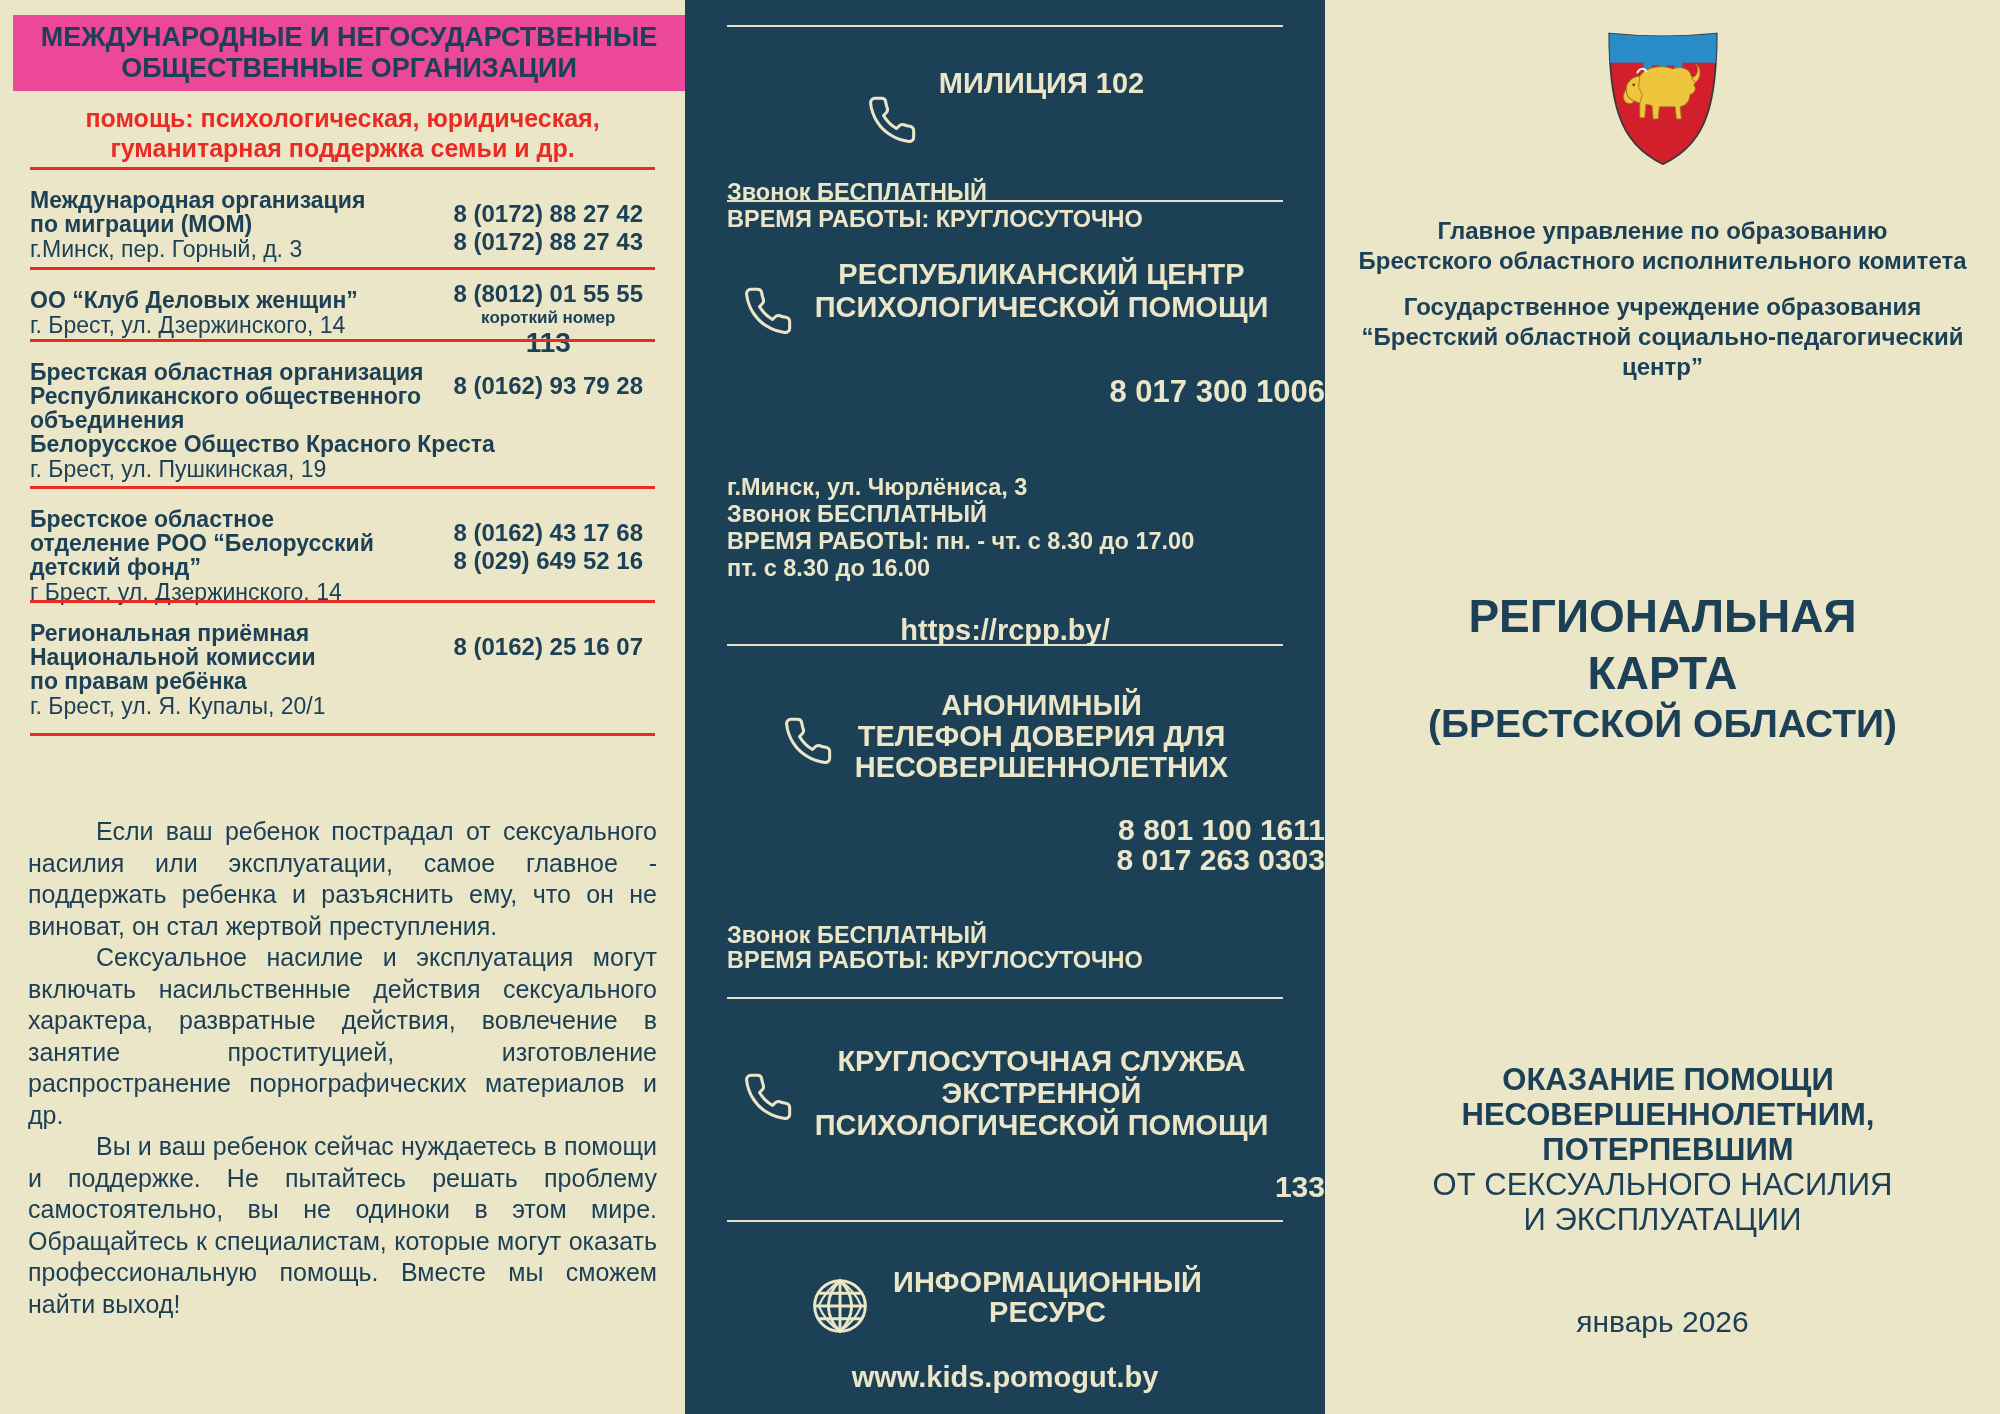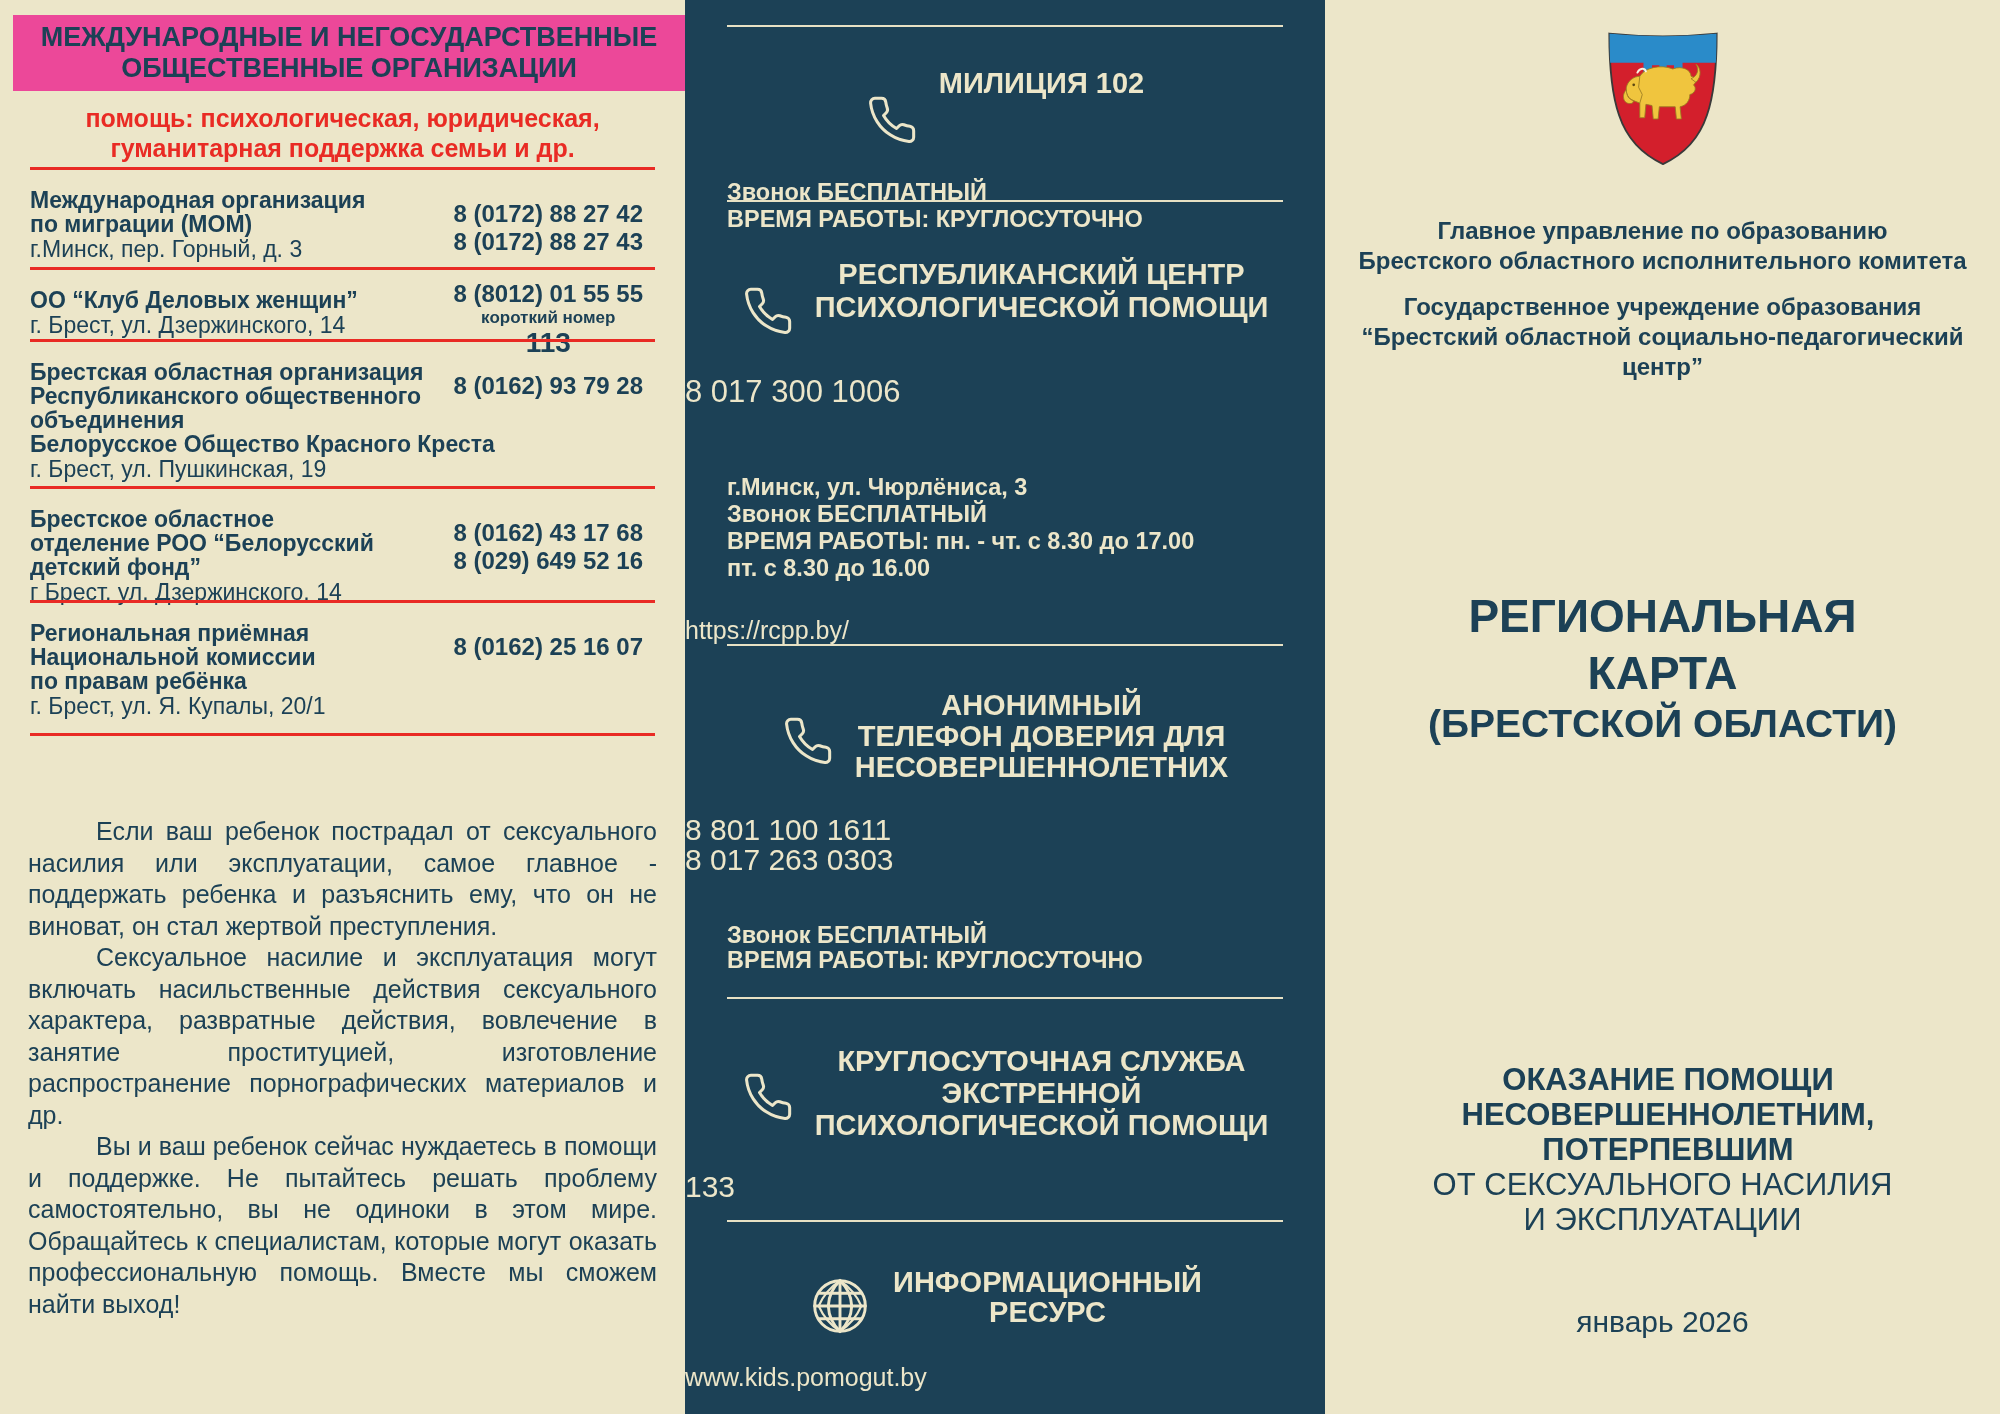--- a/index.html
+++ b/index.html
@@ -31,23 +31,23 @@
   .org-short-number{color:#1c4156;font-weight:bold;font-size:28px;line-height:30px;}
   .body-text{margin:80px 28px 0 28px;}
   .body-text p{margin:0;color:#1c4156;font-size:25px;line-height:31.5px;
     text-align:justify;text-indent:68px;}
   
   .mid-sep{position:absolute;left:42px;right:42px;height:0;border-top:2px solid #e7e1c4;}
   .mid-sec{position:absolute;left:0;right:0;}
   .sec-title{display:flex;justify-content:center;align-items:flex-start;gap:21px;
     font-weight:bold;font-size:29px;line-height:33px;text-align:center;white-space:pre-line;}
   .sec-title .icon{flex:0 0 auto;margin-top:-6px;}
-  .sec-number{font-weight:normal;font-size:31px;line-height:36px;text-align:left;white-space:pre-line;}
+  .sec-number{font-weight:bold;font-size:31px;line-height:36px;text-align:right;white-space:pre-line;}
   .sec-details{padding-left:42px;font-weight:bold;font-size:23.5px;line-height:27px;white-space:pre-line;}
-  .sec-link{text-align:left;font-size:25px;line-height:28px;}
+  .sec-link{text-align:center;font-size:29px;line-height:28px;font-weight:bold;}
   .sec-police{top:25px;height:175px;}
   .sec-police .sec-title{margin-top:42px;}
   .sec-police .sec-details{margin-top:26px;}
   .sec-rcpp{top:200px;height:444px;}
   .sec-rcpp .sec-title{margin-top:58px;}
   .sec-rcpp .sec-number{margin-top:30px;}
   .sec-rcpp .sec-details{margin-top:64px;}
   .sec-rcpp .sec-link{margin-top:34px;}
   .sec-hotline{top:644px;height:353px;}
   .sec-hotline .sec-title{margin-top:46px;line-height:31px;}

